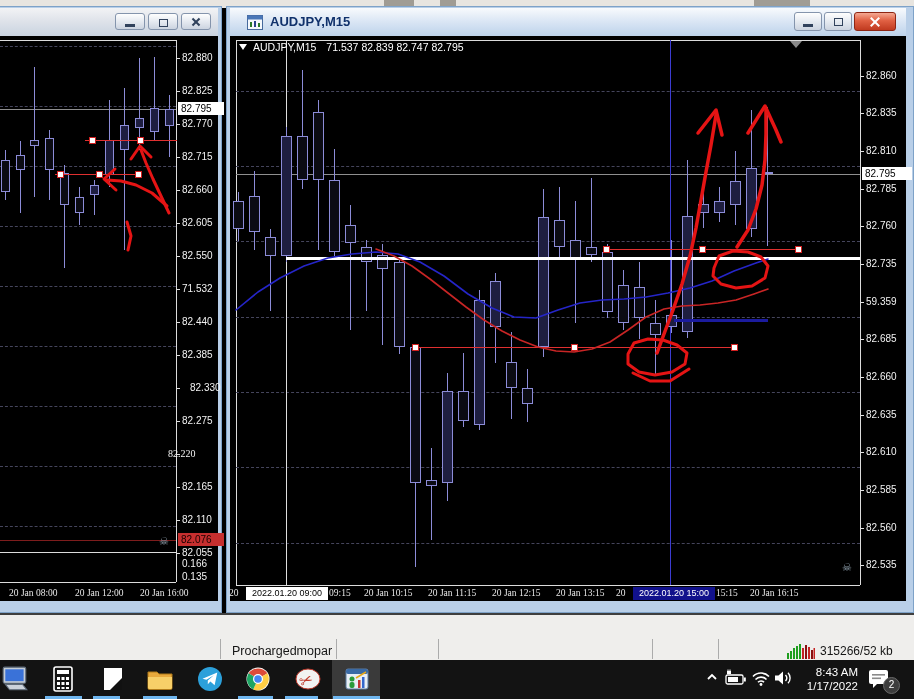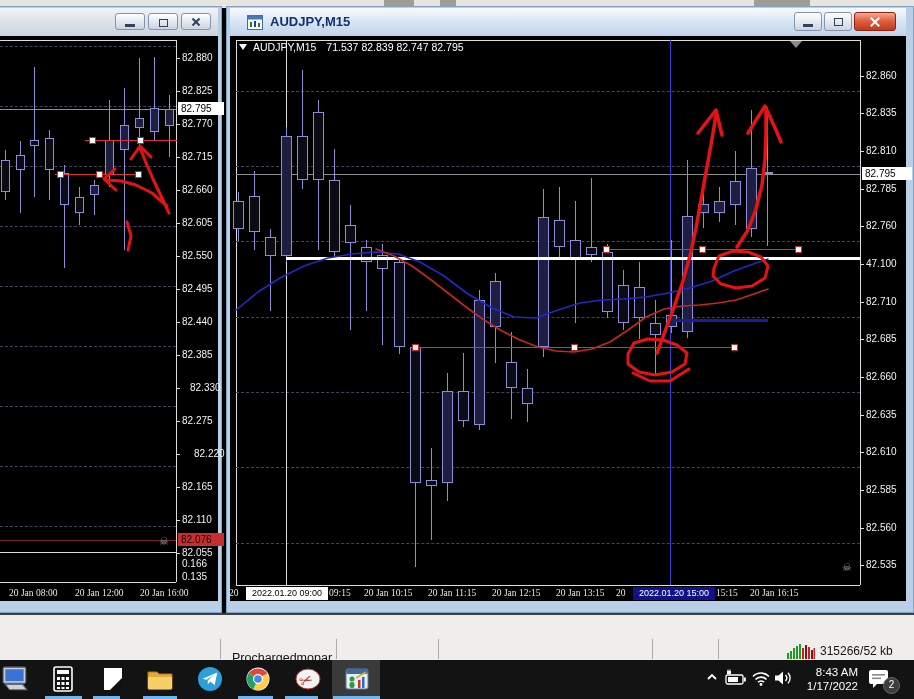--- a/index.html
+++ b/index.html
@@ -152,31 +152,31 @@
       <div class="abs axis-label" style="left: 182px; top: 118px;">82.770</div>
       <div class="abs tickmark" style="left: 176px; top: 157px;"></div>
       <div class="abs axis-label" style="left: 182px; top: 151px;">82.715</div>
       <div class="abs tickmark" style="left: 176px; top: 190px;"></div>
       <div class="abs axis-label" style="left: 182px; top: 184px;">82.660</div>
       <div class="abs tickmark" style="left: 176px; top: 223px;"></div>
       <div class="abs axis-label" style="left: 182px; top: 217px;">82.605</div>
       <div class="abs tickmark" style="left: 176px; top: 256px;"></div>
       <div class="abs axis-label" style="left: 182px; top: 250px;">82.550</div>
       <div class="abs tickmark" style="left: 176px; top: 289px;"></div>
-      <div class="abs axis-label" style="left: 182px; top: 283px;">82.495</div>
+      <div class="abs axis-label" style="left: 182px; top: 283px;">71.532</div>
       <div class="abs tickmark" style="left: 176px; top: 322px;"></div>
       <div class="abs axis-label" style="left: 182px; top: 316px;">82.440</div>
       <div class="abs tickmark" style="left: 176px; top: 355px;"></div>
       <div class="abs axis-label" style="left: 182px; top: 349px;">82.385</div>
       <div class="abs tickmark" style="left: 176px; top: 388px;"></div>
       <div class="abs axis-label" style="left: 190px; top: 382px;">82.330</div>
       <div class="abs tickmark" style="left: 176px; top: 421px;"></div>
       <div class="abs axis-label" style="left: 182px; top: 415px;">82.275</div>
       <div class="abs tickmark" style="left: 176px; top: 454px;"></div>
-      <div class="abs axis-label" style="left: 194px; top: 448px;">82.220</div>
+      <div class="abs axis-label" style="left: 168px; top: 448px; font-family: Liberation Serif, serif;">82.220</div>
       <div class="abs tickmark" style="left: 176px; top: 487px;"></div>
       <div class="abs axis-label" style="left: 182px; top: 481px; text-align: center;">82.165</div>
       <div class="abs tickmark" style="left: 176px; top: 520px;"></div>
       <div class="abs axis-label" style="left: 182px; top: 514px;">82.110</div>
       <div class="abs tickmark" style="left: 176px; top: 553px;"></div>
       <div class="abs axis-label" style="left: 182px; top: 547px;">82.055</div>
       <div class="abs price-box" style="left: 178px; top: 102px; width: 40px; background: rgb(255, 255, 255); color: rgb(0, 0, 0);">82.795</div>
       <div class="abs price-box" style="left: 178px; top: 533px; width: 40px; background: rgb(198, 47, 47); color: rgb(25, 0, 0);">82.076</div>
       <div class="abs axis-label" style="left: 182px; top: 558px;">0.166</div>
       <div class="abs axis-label" style="left: 182px; top: 571px;">0.135</div>
@@ -280,23 +280,23 @@
       <div class="abs axis-label" style="left: 866px; top: 70px;">82.860</div>
       <div class="abs tickmark" style="left: 860px; top: 113px;"></div>
       <div class="abs axis-label" style="left: 866px; top: 107px;">82.835</div>
       <div class="abs tickmark" style="left: 860px; top: 151px;"></div>
       <div class="abs axis-label" style="left: 866px; top: 145px;">82.810</div>
       <div class="abs tickmark" style="left: 860px; top: 189px;"></div>
       <div class="abs axis-label" style="left: 866px; top: 183px;">82.785</div>
       <div class="abs tickmark" style="left: 860px; top: 226px;"></div>
       <div class="abs axis-label" style="left: 866px; top: 220px;">82.760</div>
       <div class="abs tickmark" style="left: 860px; top: 264px;"></div>
-      <div class="abs axis-label" style="left: 866px; top: 258px;">47.100</div>
+      <div class="abs axis-label" style="left: 866px; top: 258px;">82.735</div>
       <div class="abs tickmark" style="left: 860px; top: 302px;"></div>
-      <div class="abs axis-label" style="left: 866px; top: 296px;">82.710</div>
+      <div class="abs axis-label" style="left: 866px; top: 296px;">59.359</div>
       <div class="abs tickmark" style="left: 860px; top: 339px;"></div>
       <div class="abs axis-label" style="left: 866px; top: 333px;">82.685</div>
       <div class="abs tickmark" style="left: 860px; top: 377px;"></div>
       <div class="abs axis-label" style="left: 866px; top: 371px;">82.660</div>
       <div class="abs tickmark" style="left: 860px; top: 415px;"></div>
       <div class="abs axis-label" style="left: 866px; top: 409px;">82.635</div>
       <div class="abs tickmark" style="left: 860px; top: 452px;"></div>
       <div class="abs axis-label" style="left: 866px; top: 446px;">82.610</div>
       <div class="abs tickmark" style="left: 860px; top: 490px;"></div>
       <div class="abs axis-label" style="left: 866px; top: 484px;">82.585</div>
@@ -339,21 +339,21 @@
       <polyline points="633,373 650,381 670,381 689,369" fill="none" stroke="#e51414" stroke-width="3" stroke-linecap="round" stroke-linejoin="round"></polyline>
       <polyline points="167,206 152,193 136,185 121,181 107,180" fill="none" stroke="#e51414" stroke-width="3" stroke-linecap="round" stroke-linejoin="round"></polyline>
       <polyline points="116,190 104,179 115,169" fill="none" stroke="#e51414" stroke-width="3" stroke-linecap="round" stroke-linejoin="round"></polyline>
       <polyline points="169,213 161,196 153,179 146,163 141,150" fill="none" stroke="#e51414" stroke-width="3" stroke-linecap="round" stroke-linejoin="round"></polyline>
       <polyline points="131,159 140,146 151,157" fill="none" stroke="#e51414" stroke-width="3" stroke-linecap="round" stroke-linejoin="round"></polyline>
       <polyline points="127,222 131,236 128,250" fill="none" stroke="#e51414" stroke-width="3" stroke-linecap="round" stroke-linejoin="round"></polyline>
     </svg>
 
   <div class="abs" id="statusbar" style="left:0;top:613px;width:914px;height:47px;">
     <div class="abs sb-divider" style="left:220px;top:24px;height:20px;"></div>
-    <div class="abs sb-text" style="left:232px;top:27px;margin-top:7px;">Prochargedmopar</div>
+    <div class="abs sb-text" style="left:232px;top:27px;">Prochargedmopar</div>
     <div class="abs sb-divider" style="left:336px;top:24px;height:20px;"></div>
     <div class="abs sb-divider" style="left:438px;top:24px;height:20px;"></div>
     <div class="abs sb-divider" style="left:652px;top:24px;height:20px;"></div>
     <div class="abs sb-divider" style="left:718px;top:24px;height:20px;"></div>
     <svg class="abs" style="left:787px;top:27px;" width="28" height="17" viewBox="0 0 28 17">
       <rect x="0" y="11" width="2" height="6" fill="#1e9e1e"></rect>
         <rect x="3" y="9" width="2" height="8" fill="#1e9e1e"></rect>
       <rect x="6" y="6" width="2" height="11" fill="#1e9e1e"></rect>
         <rect x="9" y="4" width="2" height="13" fill="#1e9e1e"></rect>
       <rect x="12" y="2" width="2" height="15" fill="#1e9e1e"></rect>

